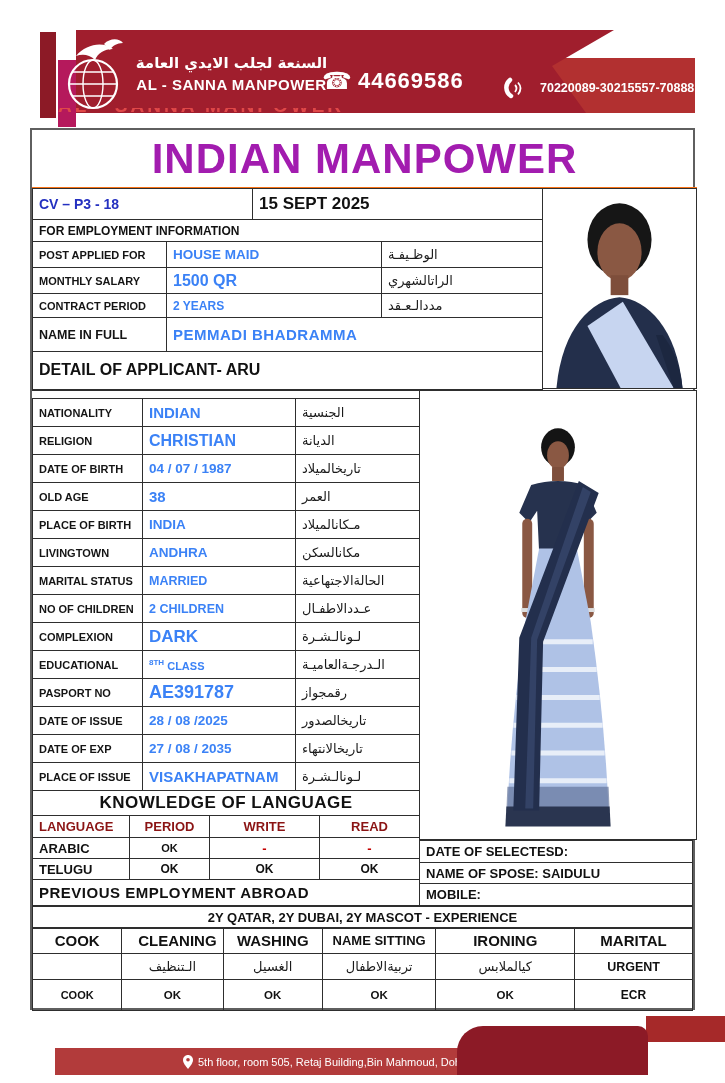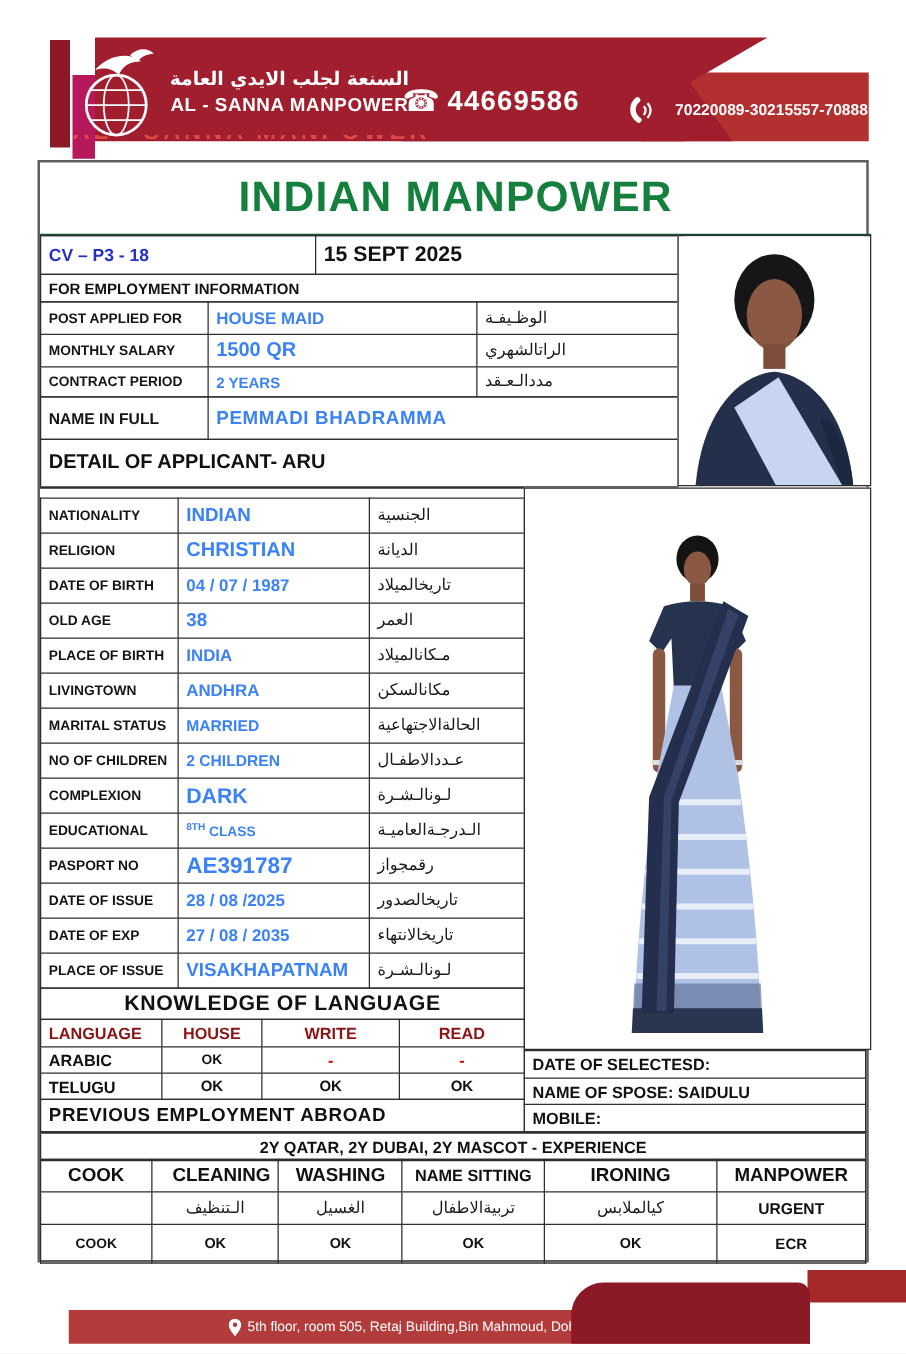--- a/index.html
+++ b/index.html
@@ -9,22 +9,22 @@
   table{border-collapse:collapse;table-layout:fixed;}
   td{border:1px solid #2e2e2e;padding:0 6px;overflow:hidden;white-space:nowrap;vertical-align:middle;}
   .lbl{font-size:11px;font-weight:bold;color:#141414;}
   .val{font-size:13.5px;font-weight:bold;color:#3b82f6;}
   .v-xl{font-size:16px;}
   .v-sm{font-size:11px;}
   .ar{font-family:"DejaVu Sans",sans-serif;font-size:13px;direction:rtl;text-align:left;color:#1a1a1a;}
   .center{text-align:center;}
   .red-t{color:#c40000;}
   .hdr-dark-red{color:#8b1414;font-weight:bold;}
-  .title-row{font-size:34px;font-weight:800;color:#15803d;text-align:center;line-height:57px;
-             letter-spacing:1px;border-bottom:2px solid #14532d;}
+  .title-row{font-size:42px;font-weight:800;color:#a21caf;text-align:center;line-height:57px;
+             letter-spacing:1px;border-bottom:2px solid #f97316;}
   .main-box{border:2px solid #5f5f5f;box-sizing:border-box;}
   .white-txt{color:#fff;}
   .clip-frag{overflow:hidden;height:11px;width:320px;}
   .clip-frag span{display:block;margin-top:-13px;font-size:19px;font-weight:800;color:#e04848;
                   letter-spacing:3px;white-space:nowrap;}
   .photo-box{border:1px solid #2e2e2e;background:#fff;box-sizing:border-box;}
   .bt2 td{border-top-width:2px;}
   .bb2 td{border-bottom-width:2px;}
 </style>
 </head>
@@ -272,21 +272,21 @@
     <table class="abs" style="left:0;top:685px;">
       <colgroup>
           <col style="width:97px">
           <col style="width:80px">
           <col style="width:110px">
           <col style="width:100px">
         </colgroup>
       <tbody>
           <tr style="height:22px;">
         <td class="hdr-dark-red" style="font-size:13px;">LANGUAGE</td>
-        <td class="hdr-dark-red center" style="font-size:13px;">HOUSE</td>
+        <td class="hdr-dark-red center" style="font-size:13px;">PERIOD</td>
         <td class="hdr-dark-red center" style="font-size:13px;">WRITE</td>
         <td class="hdr-dark-red center" style="font-size:13px;">READ</td>
       </tr>
       <tr style="height:21px;">
         <td style="font-size:13px;font-weight:bold;">ARABIC</td>
         <td class="center" style="font-size:11px;font-weight:bold;">OK</td>
         <td class="center red-t" style="font-size:13px;font-weight:bold;">-</td>
         <td class="center red-t" style="font-size:13px;font-weight:bold;">-</td>
       </tr>
       <tr style="height:21px;">
@@ -346,21 +346,21 @@
           <col style="width:142px">
           <col style="width:120px">
         </colgroup>
       <tbody>
           <tr style="height:26px;">
         <td class="center" style="font-size:15px;font-weight:bold;">COOK</td>
         <td class="center" style="font-size:15px;font-weight:bold;padding-left:16px;">CLEANING</td>
         <td class="center" style="font-size:15px;font-weight:bold;">WASHING</td>
         <td class="center" style="font-size:13px;font-weight:bold;">NAME SITTING</td>
         <td class="center" style="font-size:15px;font-weight:bold;">IRONING</td>
-        <td class="center" style="font-size:15px;font-weight:bold;">MANPOWER</td>
+        <td class="center" style="font-size:15px;font-weight:bold;">MARITAL</td>
       </tr>
       <tr style="height:26px;">
         <td class="ar center"></td>
         <td class="ar center">الـتنظيف</td>
         <td class="ar center">الغسيل</td>
         <td class="ar center">تربيةالاطفال</td>
         <td class="ar center">كيالملابس</td>
         <td class="center" style="font-size:12.5px;font-weight:bold;">URGENT</td>
       </tr>
       <tr style="height:31px;">

